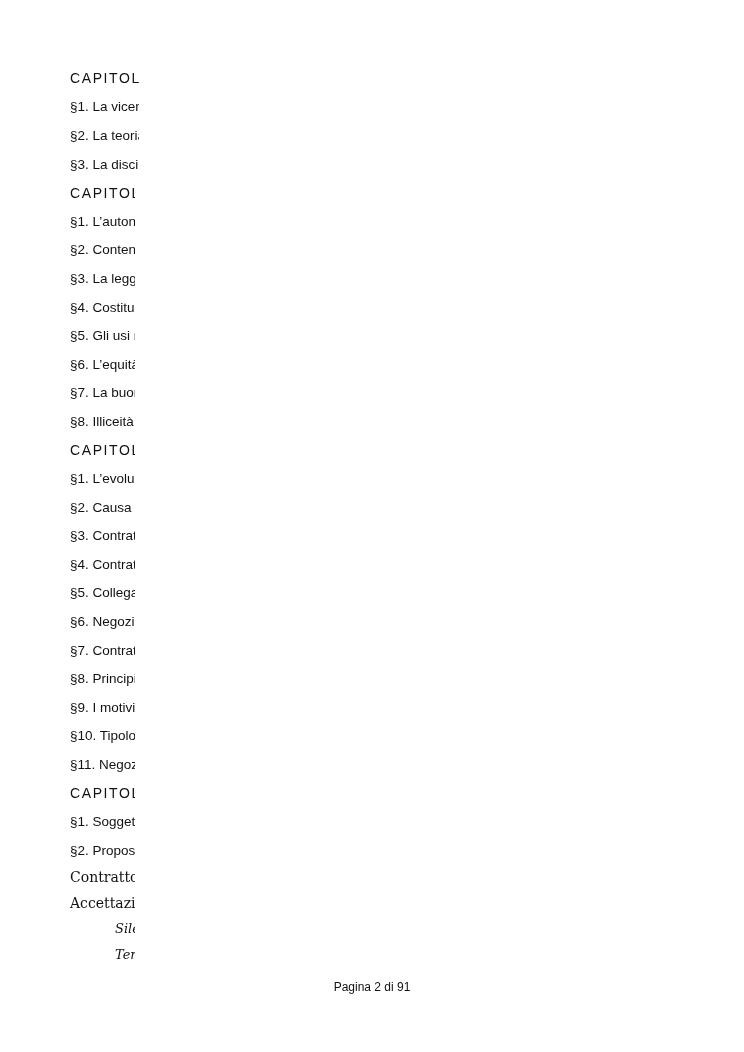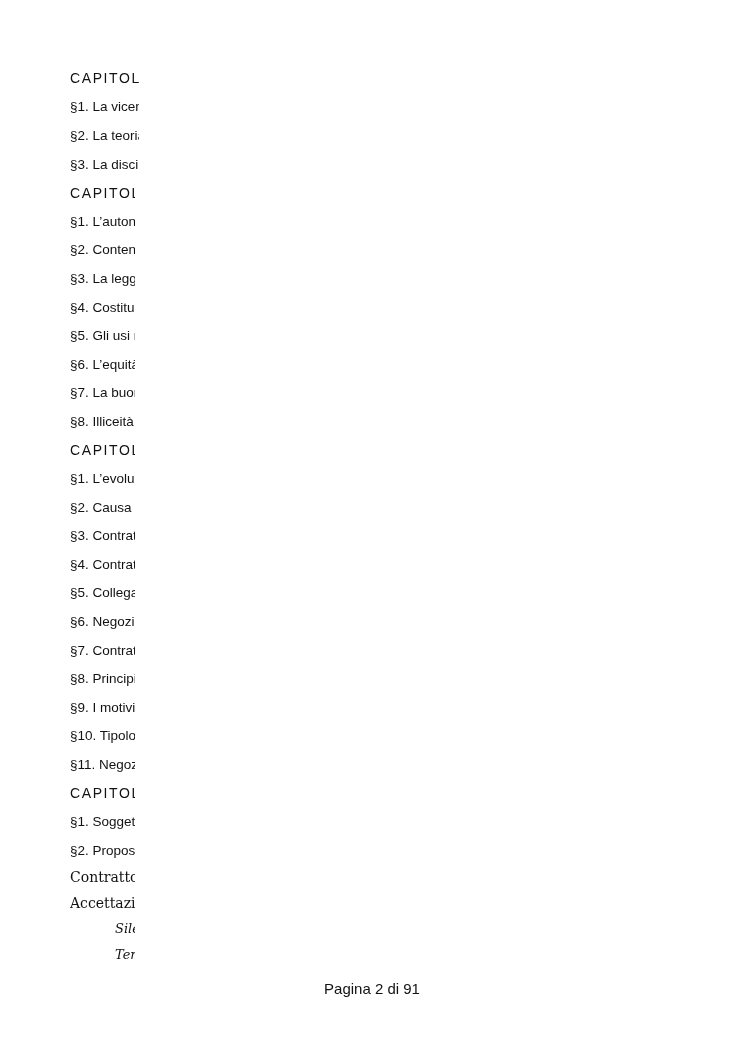--- a/index.html
+++ b/index.html
@@ -78,21 +78,21 @@
     font-size: 28px;
     letter-spacing: 0.5px;
     z-index: 1;
   }
   .footer {
     position: absolute;
     top: 980px;
     left: 0;
     width: 744px;
     text-align: center;
-    font-size: 15px;
+    font-size: 12px;
     z-index: 2;
   }
 </style>
 </head>
 <body>
 
 <div class="page">
   <div class="header">
     <span>Riassunto di diritto civile: il contratto in generale</span>
   </div>

